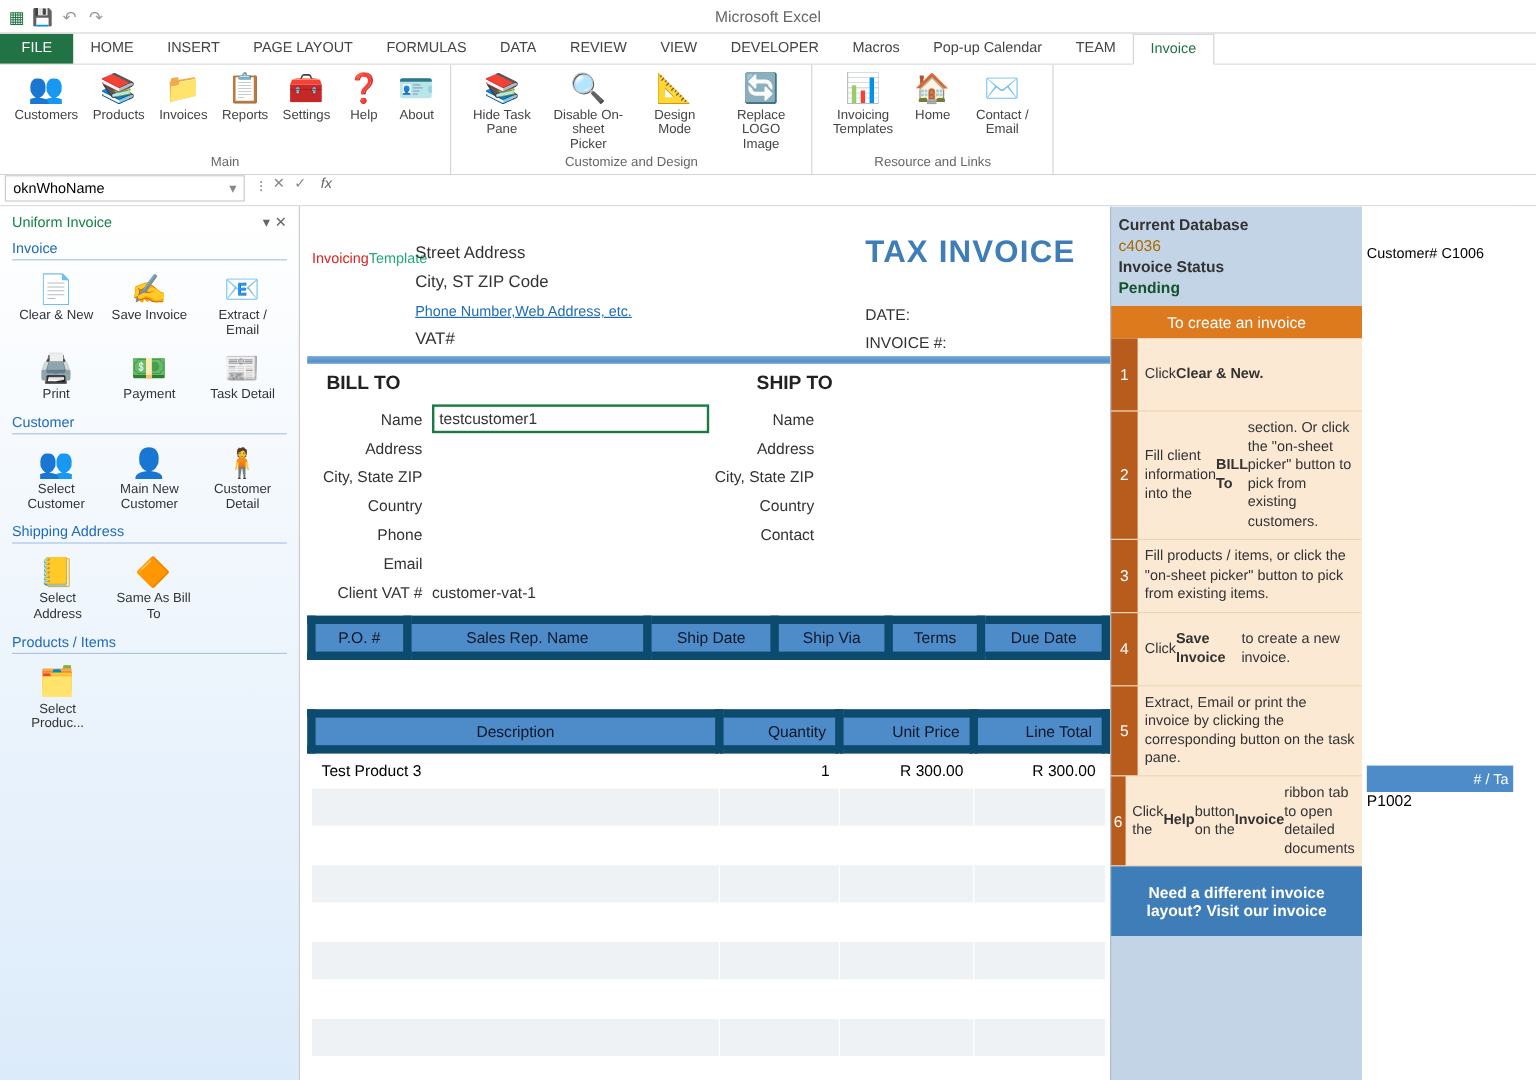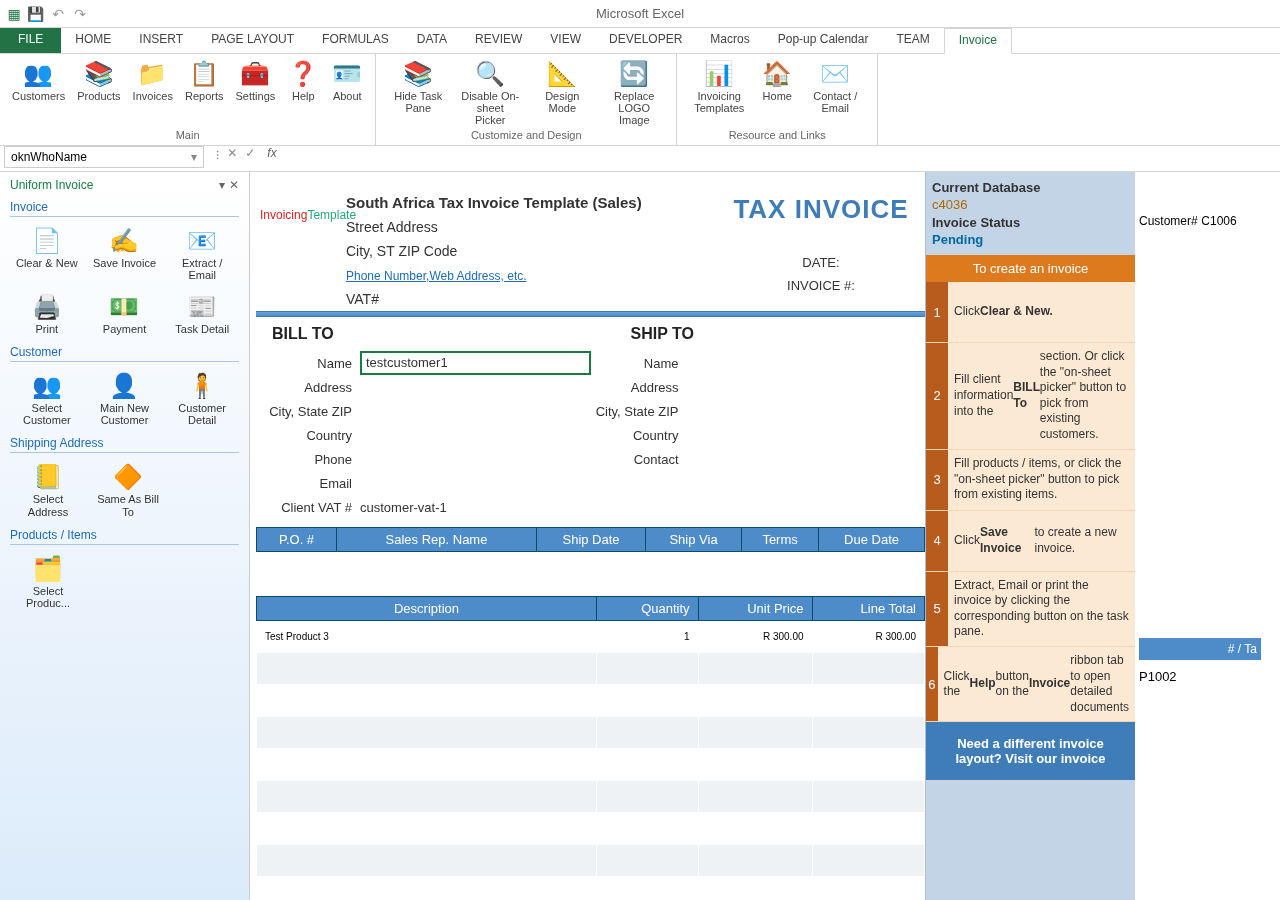--- a/index.html
+++ b/index.html
@@ -35,48 +35,48 @@
 .sheet{flex:1;background:#fff;overflow:hidden;display:flex}
 .doc{width:675px;padding:8px 0 0 6px}
 .doc-header{display:flex;align-items:flex-start;padding:0 4px}
 .logo{width:86px;padding-top:28px}
 .logo-text{font-size:11px}
 .hdr-center{flex:1;padding-top:14px}
 .doc-title{font-size:15px;font-weight:bold;color:#333}
 .doc-line{font-size:14px;color:#333;margin-top:8px}
 .link{color:#1e6bb8;text-decoration:underline}
 .tax-invoice{font-size:26px;font-weight:bold;color:#3f7db8;letter-spacing:1px}
-.hdr-right{text-align:center;padding-top:14px;width:200px}
+.hdr-right{text-align:left;padding-top:14px;width:200px}
 .lbl-r{font-size:13px;color:#333;margin-top:8px}
 .blue-bar{height:6px;background:linear-gradient(#6aa3d8,#4e8cc9);border-top:1px solid #3d7bb8;border-bottom:1px solid #3d7bb8;margin:4px 0}
 .addresses{display:flex;padding:4px 8px}
 .addr-col{width:50%}
 .addr-title{font-size:16px;font-weight:bold;color:#222;margin-bottom:8px;padding-left:8px}
 .addr-row{display:flex;align-items:center;height:24px}
 .addr-lbl{width:96px;text-align:right;padding-right:8px;font-size:13px;color:#333}
 .addr-val{flex:1;font-size:13px;color:#333}
 .cell-active{border:2px solid #1a7a43;padding:2px 4px;height:24px}
 .tbl{width:100%;border-collapse:collapse;margin-top:4px}
-.tbl th{background:#4e8cc9;color:#ffffff;font-weight:normal;font-size:13px;padding:4px 8px;border:1px solid #0c4a6e;text-align:center}
-.tbl td{border:1px solid #fff;padding:4px 8px;font-size:10px;height:32px}
+.tbl th{background:#4e8cc9;color:#0f172a;font-weight:normal;font-size:13px;padding:4px 8px;border:7px solid #0c4a6e;text-align:center}
+.tbl td{border:1px solid #fff;padding:4px 8px;font-size:13px;height:32px}
 .tbl tr.alt td{background:#eef2f5}
 .tbl td.r{text-align:right}
 .side-panel{width:210px;background:#c3d4e6;border-left:1px solid #a9bdd3}
 .sp-pad{padding:8px 6px}
 .sp-h{font-weight:bold;color:#333;font-size:13px}
 .sp-id{color:#a96a00;font-size:13px;margin-top:2px}
-.sp-status{color:#0369a1;font-size:13px;font-weight:bold;margin-top:2px}
+.sp-status{color:#14532d;font-size:13px;font-weight:bold;margin-top:2px}
 .sp-banner{background:#de7a1e;color:#fff;text-align:center;padding:6px;font-size:13px}
 .steps{background:#fce9d4}
 .step{display:flex;border-bottom:1px solid #f0d4b3}
 .step-n{width:22px;background:#b85c1e;color:#fff;display:flex;align-items:center;justify-content:center;font-size:13px}
 .step-t{flex:1;padding:6px 6px;font-size:12px;color:#333;line-height:1.3;min-height:60px;display:flex;align-items:center}
 .cta{background:#3f7db8;color:#fff;text-align:center;padding:14px 10px;font-size:13px;font-weight:bold}
 .far-right{width:130px;padding:8px 4px;background:#fff;overflow:hidden}
-.fr-row{display:flex;font-size:13px;height:24px;align-items:flex-end}
+.fr-row{display:flex;font-size:13px;height:24px;align-items:flex-start}
 .fr-h{background:#4e8cc9;color:#fff;padding:4px;text-align:right;margin-top:410px}
 b{font-weight:bold}
 </style>
 </head>
 <body>
 
 <div class="titlebar">
   <div class="qat">
     <span class="qat-icon" style="color:#217346">▦</span>
     <span class="qat-icon" style="color:#3b6db5">💾</span>
@@ -260,21 +260,20 @@
           <div class="tp-label">Select Produc...</div>
         </div>
     </div>
   </div>
 
   <div class="sheet">
     <div class="doc">
       <div class="doc-header">
         <div class="logo"><span class="logo-text"><span style="color:#d22">Invoicing</span><span style="color:#2a7">Template</span></span></div>
         <div class="hdr-center">
-          <div class="doc-title">South Africa Tax Invoice Template (Sales)</div>
           <div class="doc-line">Street Address</div>
           <div class="doc-line">City, ST  ZIP Code</div>
           <div class="doc-line"><a class="link">Phone Number,Web Address, etc.</a></div>
           <div class="doc-line">VAT#</div>
         </div>
         <div class="hdr-right">
           <div class="tax-invoice">TAX INVOICE</div>
           <div class="lbl-r" style="margin-top:30px">DATE:</div>
           <div class="lbl-r">INVOICE #:</div>
         </div>

